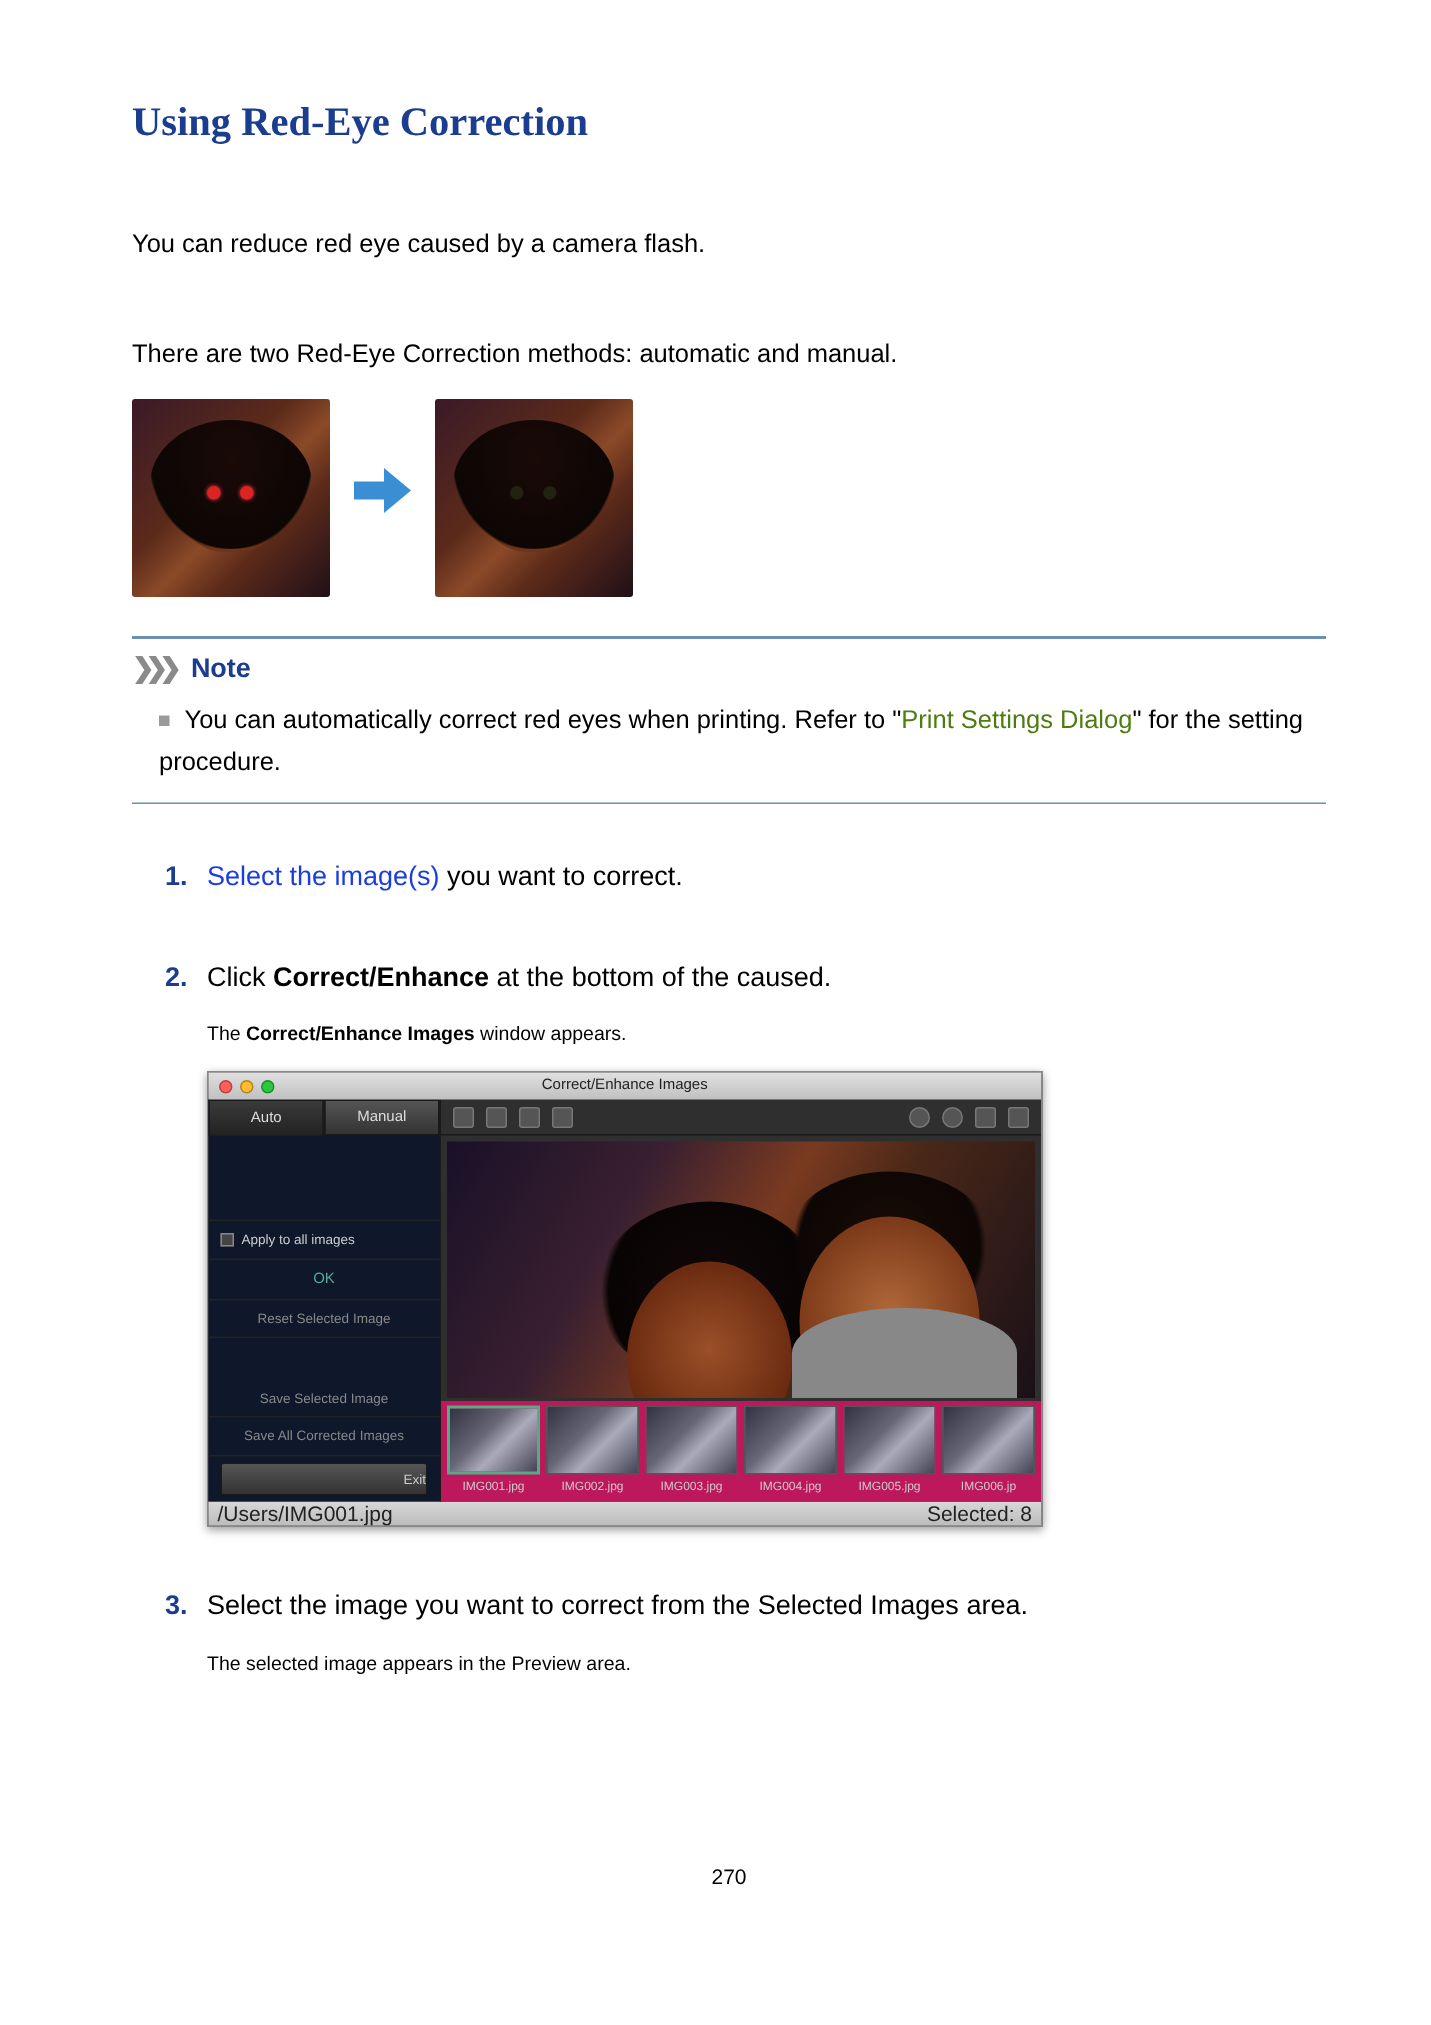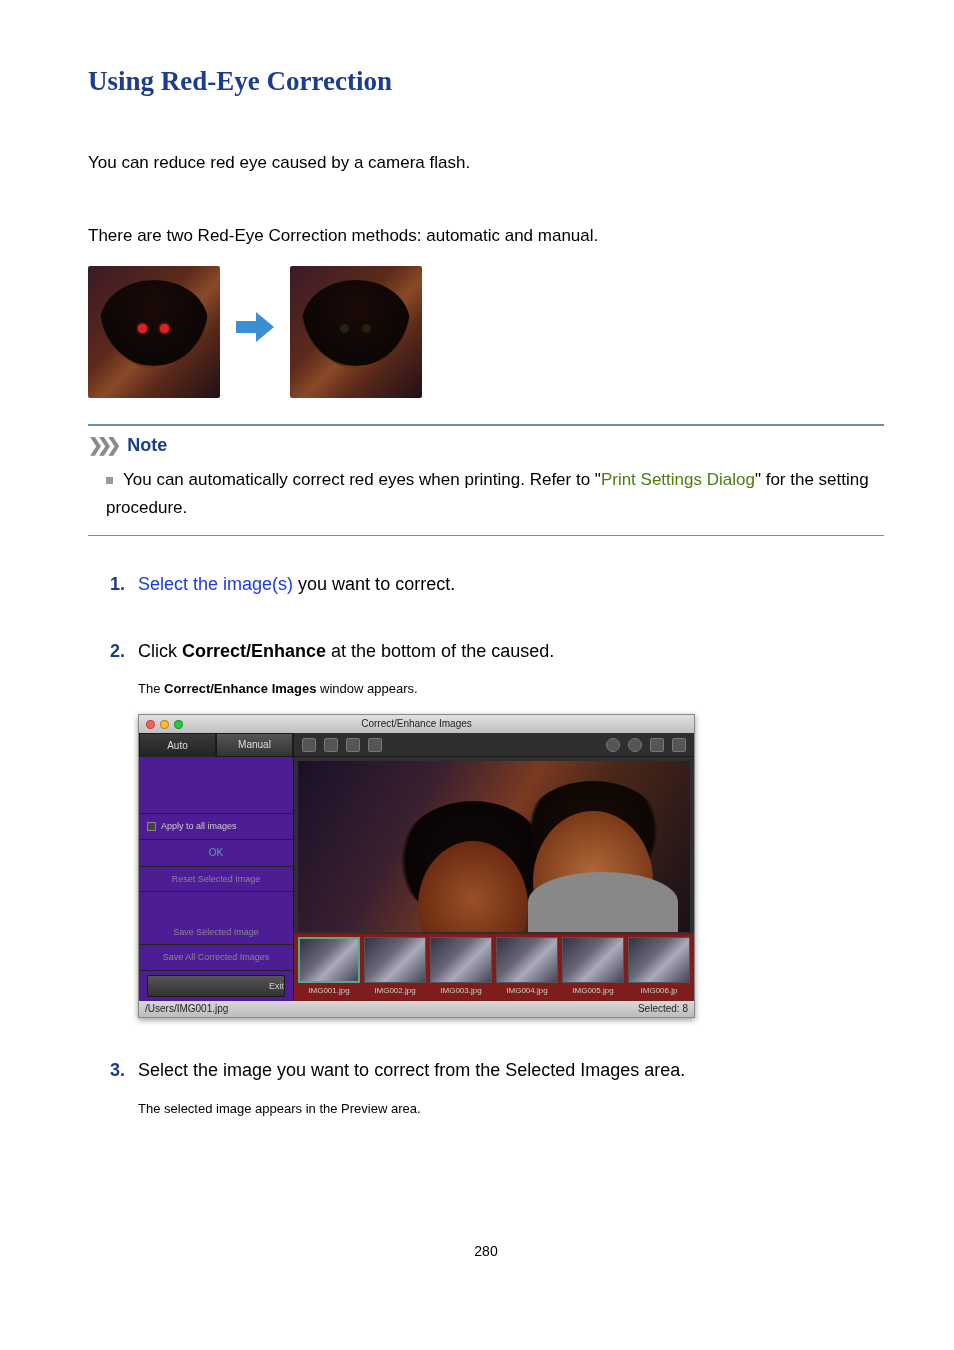--- a/index.html
+++ b/index.html
@@ -155,21 +155,21 @@
   .traffic { display: flex; gap: 5px; padding-left: 7px; }
   .traffic span { width: 9px; height: 9px; border-radius: 50%; border: 1px solid rgba(0,0,0,.3); }
   .tl-red { background: #ff5f57; }
   .tl-yellow { background: #febc2e; }
   .tl-green { background: #28c840; }
   .titlebar .wtitle {
     position: absolute; left: 0; right: 0; text-align: center;
     font-size: 10px; color: #222;
   }
   .app-body { display: flex; background: #2f2f2f; }
-  .sidebar { width: 168px; background: #4c1d95; border-right: 1px solid #1a1a1a; }
+  .sidebar { width: 168px; background: #0f172a; border-right: 1px solid #1a1a1a; }
   .tabs { display: flex; height: 24px; }
   .tab {
     flex: 1;
     background: linear-gradient(#555,#333);
     color: #ddd;
     font-size: 10px;
     display: flex; align-items: center; justify-content: center;
     border: 1px solid #1a1a1a;
     cursor: pointer;
   }
@@ -262,40 +262,40 @@
     position: absolute;
     left: 230px; bottom: 0;
     width: 150px; height: 60px;
     background: #888;
     border-radius: 50% 50% 0 0;
   }
   .thumb-strip {
     display: flex;
     gap: 4px;
     padding: 3px 4px;
-    background: #7f1d1d;
+    background: #be185d;
     overflow: hidden;
   }
   .thumb {
     width: 62px;
     flex-shrink: 0;
   }
   .thumb .timg {
     height: 46px;
     background: linear-gradient(135deg, #334 0%, #667 40%, #aab 60%, #445 100%);
     border: 1px solid #555;
   }
   .thumb.sel .timg { border: 2px solid #5a8; }
   .thumb .tlabel {
     font-size: 8px; color: #ccc; text-align: center; padding-top: 2px;
   }
   .statusbar {
     height: 16px; background: linear-gradient(#d8d8d8,#bcbcbc);
     display: flex; justify-content: space-between; align-items: center;
-    font-size: 10px; color: #222; padding: 0 6px; gap: 22px;
+    font-size: 14px; color: #222; padding: 0 6px; gap: 22px;
   }
   .page-number {
     text-align: center;
     font-size: 14px;
     color: #000;
     margin-top: 120px;
   }
 </style>
 </head>
 <body>
@@ -425,13 +425,13 @@
         <span>Selected: 8</span>
       </div>
     </div>
   </li>
   <li>
     <span>Select the image you want to correct from the Selected Images area.</span>
     <div class="step-sub">The selected image appears in the Preview area.</div>
   </li>
 </ol>
 
-<div class="page-number">280</div>
+<div class="page-number">270</div>
 
 </body></html>

